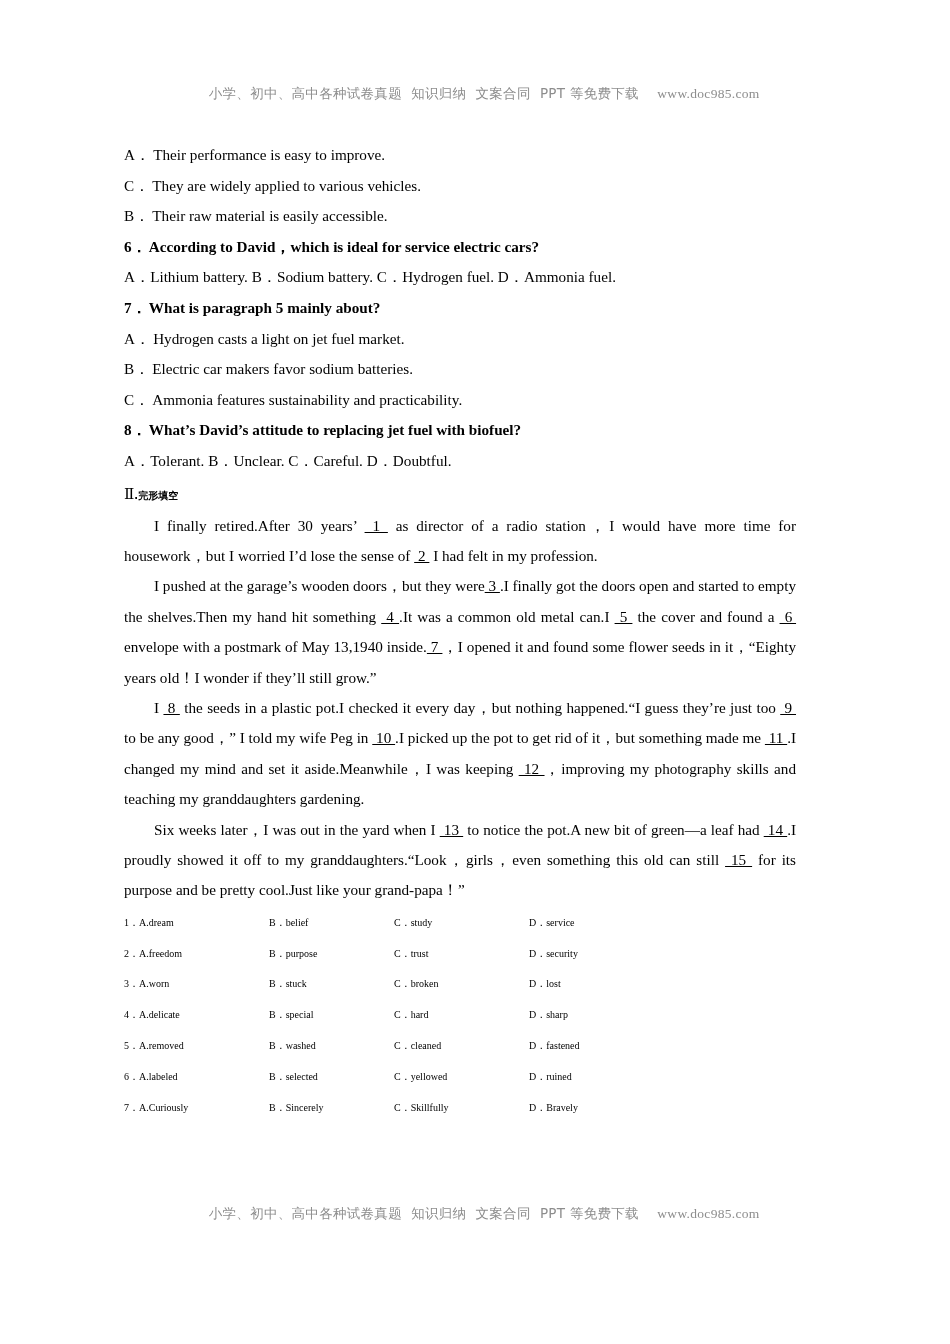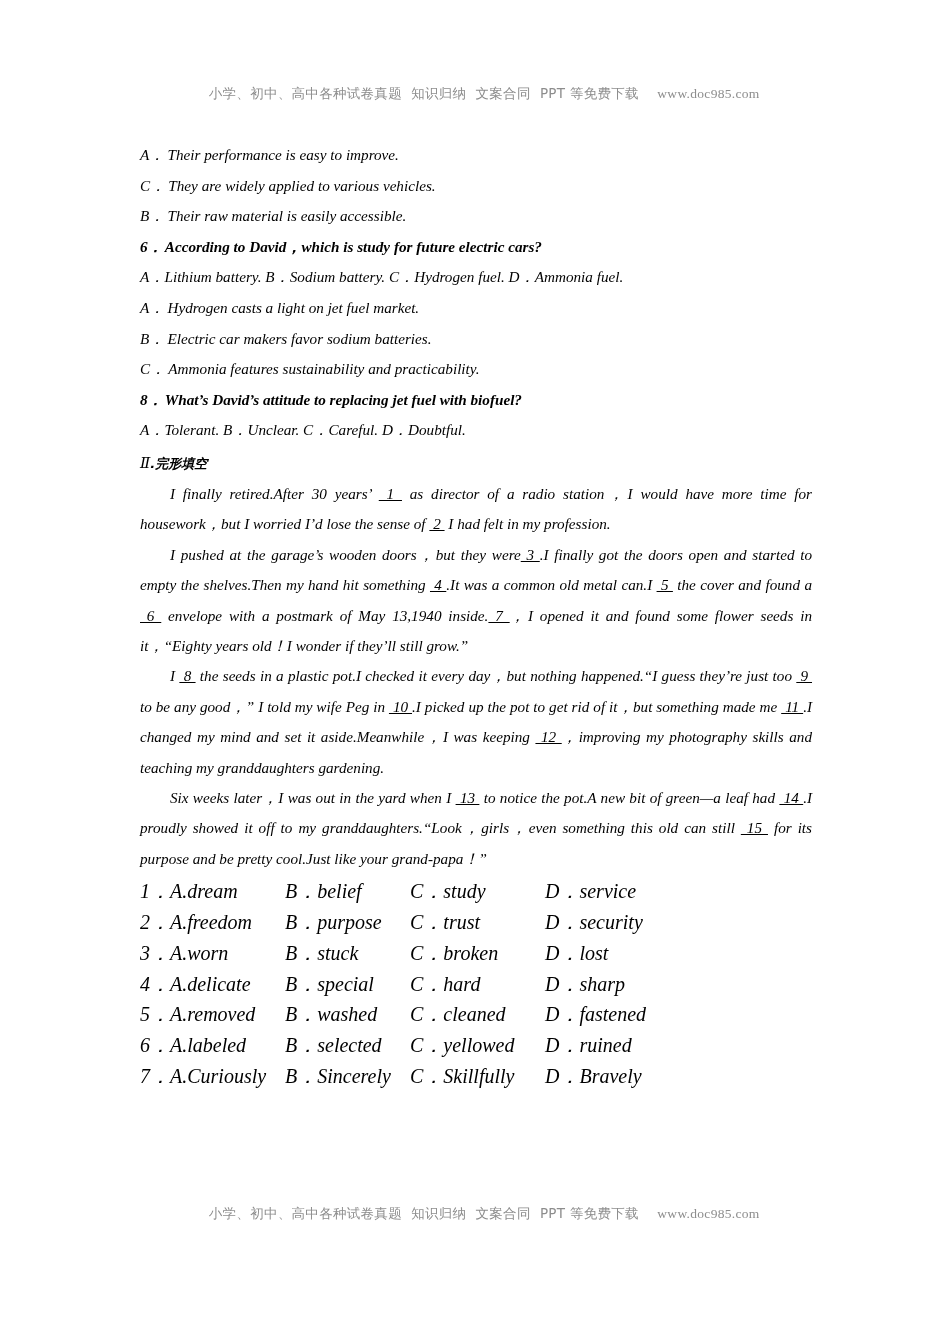--- a/index.html
+++ b/index.html
@@ -34,24 +34,23 @@
   }
   .watermark.top { top: 69px; }
   .watermark.bottom { top: 1189px; }
   .watermark .url {
     font-family: "Liberation Serif", "DejaVu Serif", serif;
     color: #8d8d8d;
   }
 
   .content {
     position: absolute;
-    left: 140px;
+    left: 124px;
     top: 140px;
     width: 672px;
-    font-style: italic;
   }
 
   
   .opt-line {
     font-size: 15.2px;
     line-height: 30.6px;
     white-space: nowrap;
   }
   .q-line {
     font-size: 15.2px;
@@ -68,21 +67,21 @@
     line-height: 31px;
     margin-top: 1px;
   }
   .section-head .numeral {
     font-family: "Liberation Serif", "DejaVu Serif", serif;
     font-weight: normal;
   }
   .section-head .zh {
     font-family: "DejaVu Sans", "Liberation Sans", sans-serif;
     font-weight: bold;
-    font-size: 13px;
+    font-size: 10px;
   }
 
   
   .passage {
     font-size: 15.2px;
     line-height: 30.4px;
     text-align: justify;
     text-justify: inter-word;
     text-indent: 30px;
     margin: 0;
@@ -90,21 +89,21 @@
   .passage .blank {
     text-decoration: underline;
     white-space: nowrap;
   }
 
   
   .opts {
     margin-top: 2px;
   }
   .opt-row {
-    font-size: 20px;
+    font-size: 10px;
     line-height: 30.8px;
     white-space: nowrap;
   }
   .opt-row > span { display: inline-block; vertical-align: top; }
   .c0 { width: 145px; }
   .c1 { width: 125px; }
   .c2 { width: 135px; }
   .c3 { width: 120px; }
 </style>
 </head>
@@ -122,26 +121,29 @@
       <span class="olabel">A．</span><span>Their performance is easy to improve.</span>
     </div>
     <div class="opt-line">
       <span class="olabel">C．</span><span>They are widely applied to various vehicles.</span>
     </div>
     <div class="opt-line">
       <span class="olabel">B．</span><span>Their raw material is easily accessible.</span>
     </div>
 
     <div class="q-line">
-      <span class="qnum">6．</span><span>According to David，which is study for future electric cars?</span>
+      <span class="qnum">6．</span><span>According to David，which is ideal for service electric cars?</span>
     </div>
     <div class="opt-line">
       <span>A．Lithium battery.  B．Sodium battery.  C．Hydrogen fuel.  D．Ammonia fuel.</span>
     </div>
 
+    <div class="q-line">
+      <span class="qnum">7．</span><span>What is paragraph 5 mainly about?</span>
+    </div>
     <div class="opt-line">
       <span class="olabel">A．</span><span>Hydrogen casts a light on jet fuel market.</span>
     </div>
     <div class="opt-line">
       <span class="olabel">B．</span><span>Electric car makers favor sodium batteries.</span>
     </div>
     <div class="opt-line">
       <span class="olabel">C．</span><span>Ammonia features sustainability and practicability.</span>
     </div>
 

